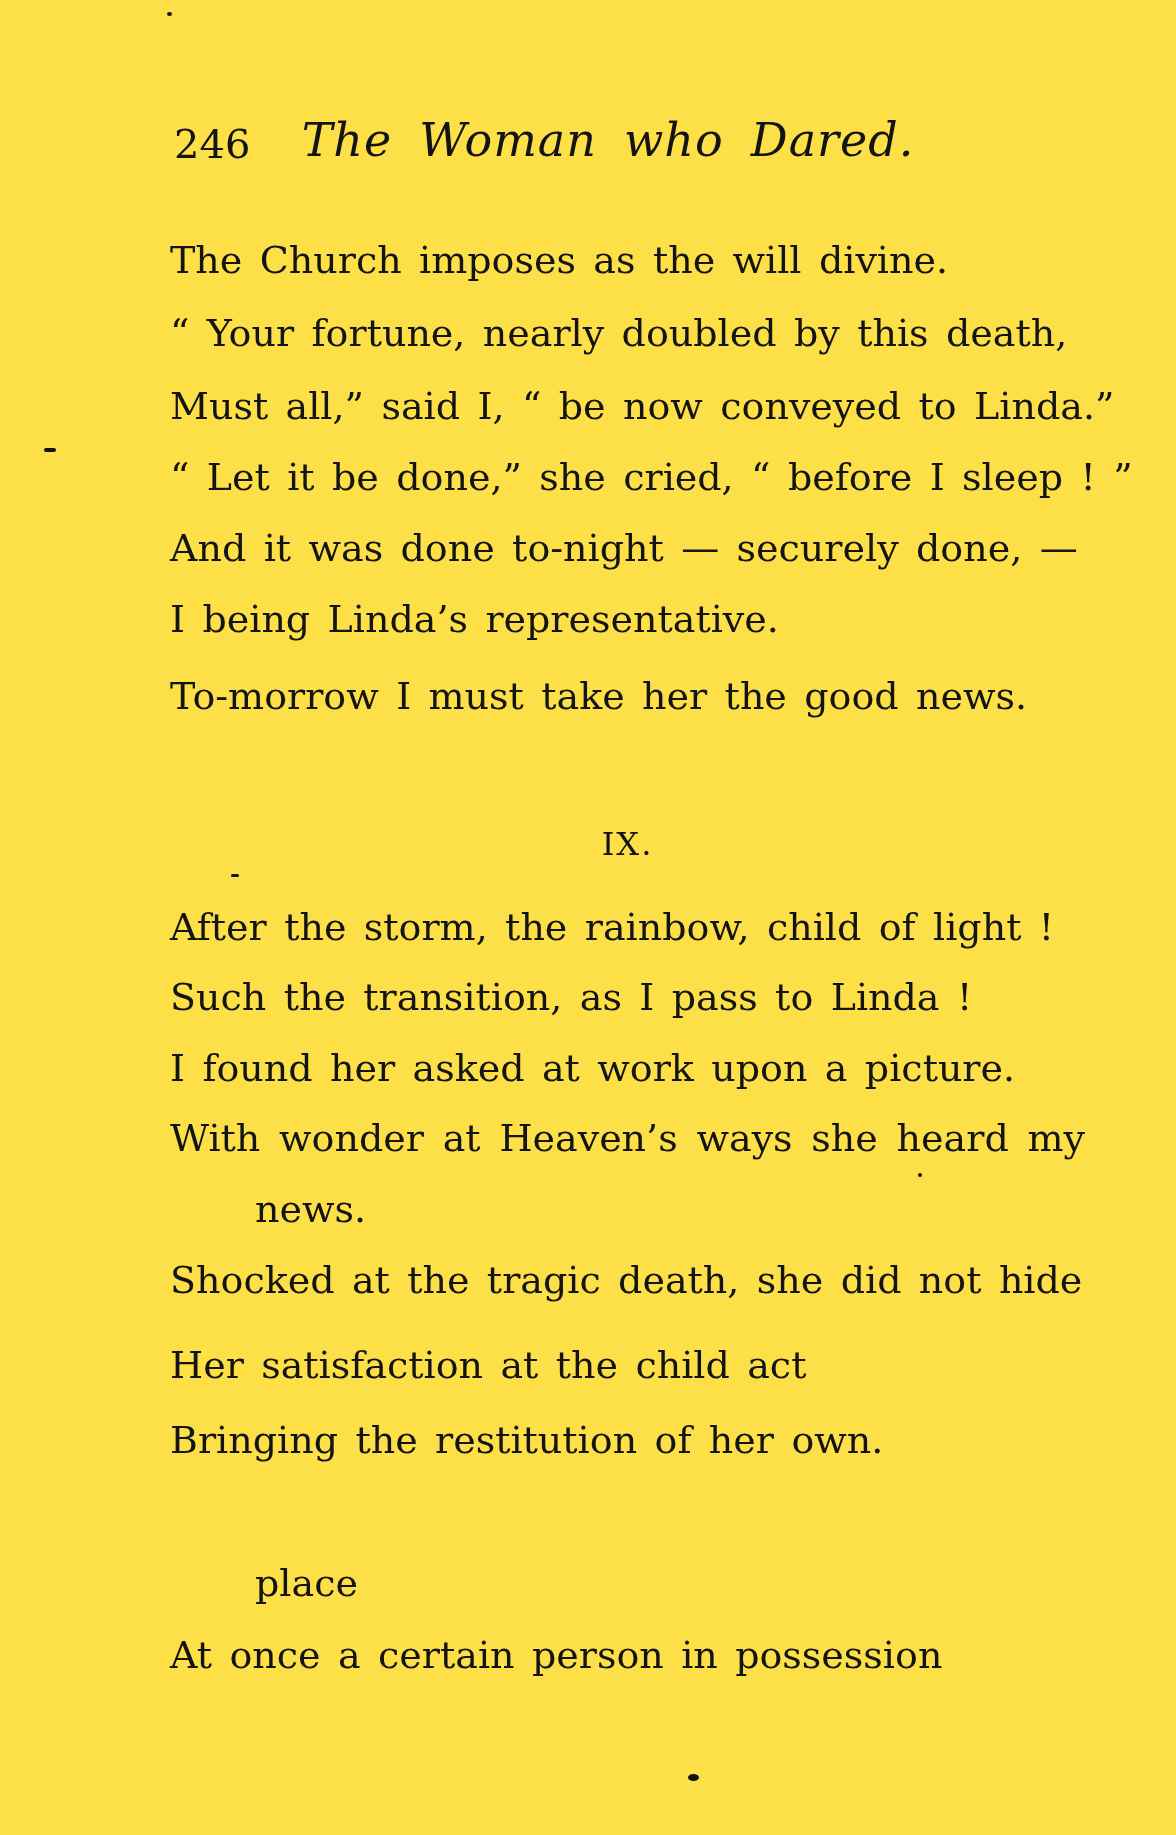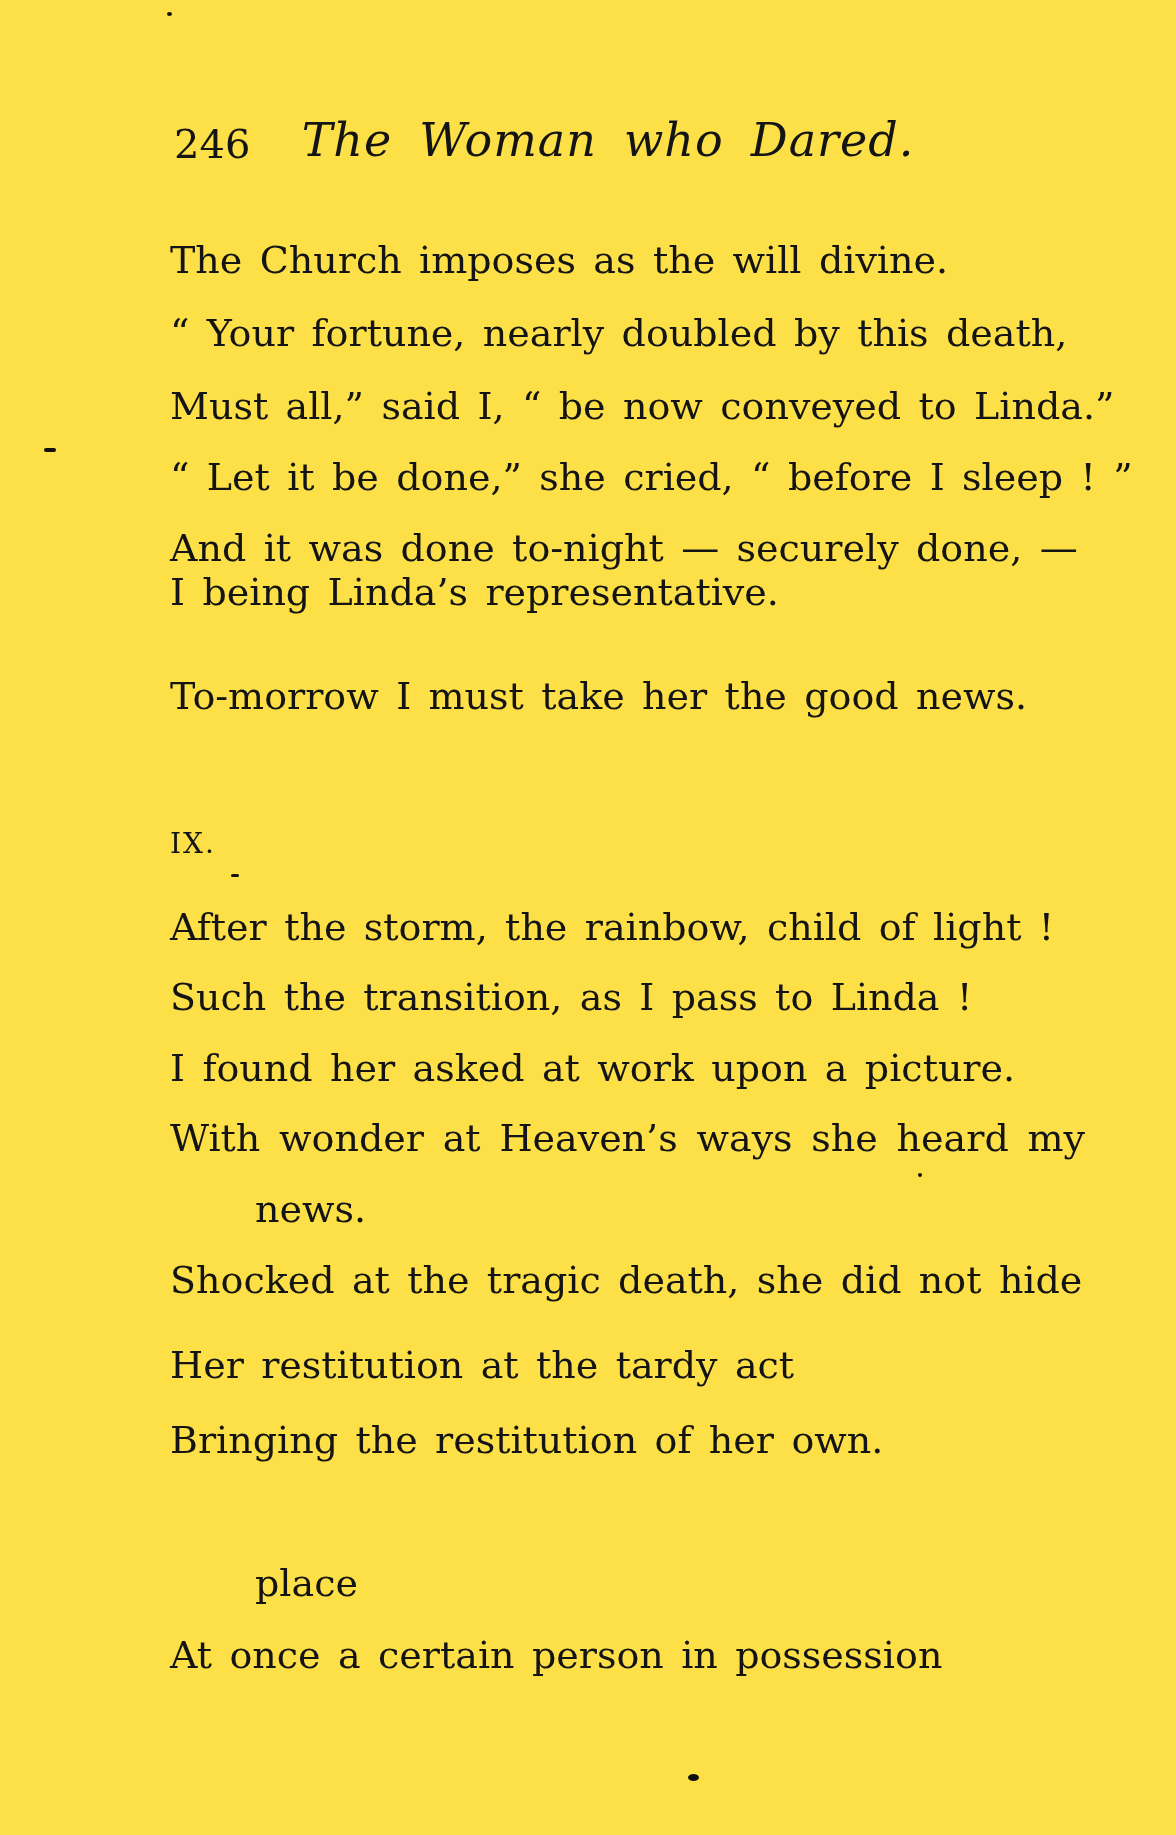--- a/index.html
+++ b/index.html
@@ -35,52 +35,53 @@
     width:915px;
     white-space:normal;
     text-align:justify;
     -moz-text-align-last:justify;
     text-align-last:justify;
   }
   .indent { left:255px; }
   .heading-ix {
     position:absolute; left:170px; top:824px;
     width:915px;
-    font-size:28px; line-height:40px;
+    text-align:center;
+    font-size:32px; line-height:40px;
     letter-spacing:2px;
   }
   
   .speck { position:absolute; background:#111; border-radius:50%; }
   .speck-dash { border-radius:2px; }
 </style>
 </head>
 <body>
 
 <div class="page">
 
   <div class="hdr-num">246</div>
   <div class="hdr-title">The Woman who Dared.</div>
 
   <div class="line" style="top:236px">The Church imposes as the will divine.</div>
   <div class="line" style="top:309px">“ Your fortune, nearly doubled by this death,</div>
   <div class="line" style="top:382px">Must all,” said I, “ be now conveyed to Linda.”</div>
   <div class="line" style="top:453px">“ Let it be done,” she cried, “ before I sleep ! ”</div>
   <div class="line" style="top:524px">And it was done to-night — securely done, —</div>
-  <div class="line" style="top:568px">I being Linda’s representative.</div>
+  <div class="line" style="top:595px">I being Linda’s representative.</div>
   <div class="line" style="top:672px">To-morrow I must take her the good news.</div>
 
   <div class="heading-ix">IX.</div>
 
   <div class="line" style="top:903px">After the storm, the rainbow, child of light !</div>
   <div class="line" style="top:973px">Such the transition, as I pass to Linda !</div>
   <div class="line" style="top:1044px">I found her asked at work upon a picture.</div>
   <div class="line just" style="top:1114px">With wonder at Heaven’s ways she heard my</div>
   <div class="line indent" style="top:1185px">news.</div>
   <div class="line" style="top:1256px">Shocked at the tragic death, she did not hide</div>
-  <div class="line" style="top:1341px">Her restitution at the tardy act</div>
+  <div class="line" style="top:1341px">Her satisfaction at the child act</div>
   <div class="line" style="top:1416px">Bringing the restitution of her own.</div>
   <div class="line indent" style="top:1559px">place</div>
   <div class="line" style="top:1631px">At once a certain person in possession</div>
 
   <div class="speck" style="left:167px; top:12px; width:5px; height:4px;"></div>
   <div class="speck speck-dash" style="left:44px; top:448px; width:12px; height:4px;"></div>
   <div class="speck speck-dash" style="left:231px; top:874px; width:8px; height:3px;"></div>
   <div class="speck" style="left:918px; top:1173px; width:4px; height:4px;"></div>
   <div class="speck" style="left:688px; top:1774px; width:11px; height:7px;"></div>
 

